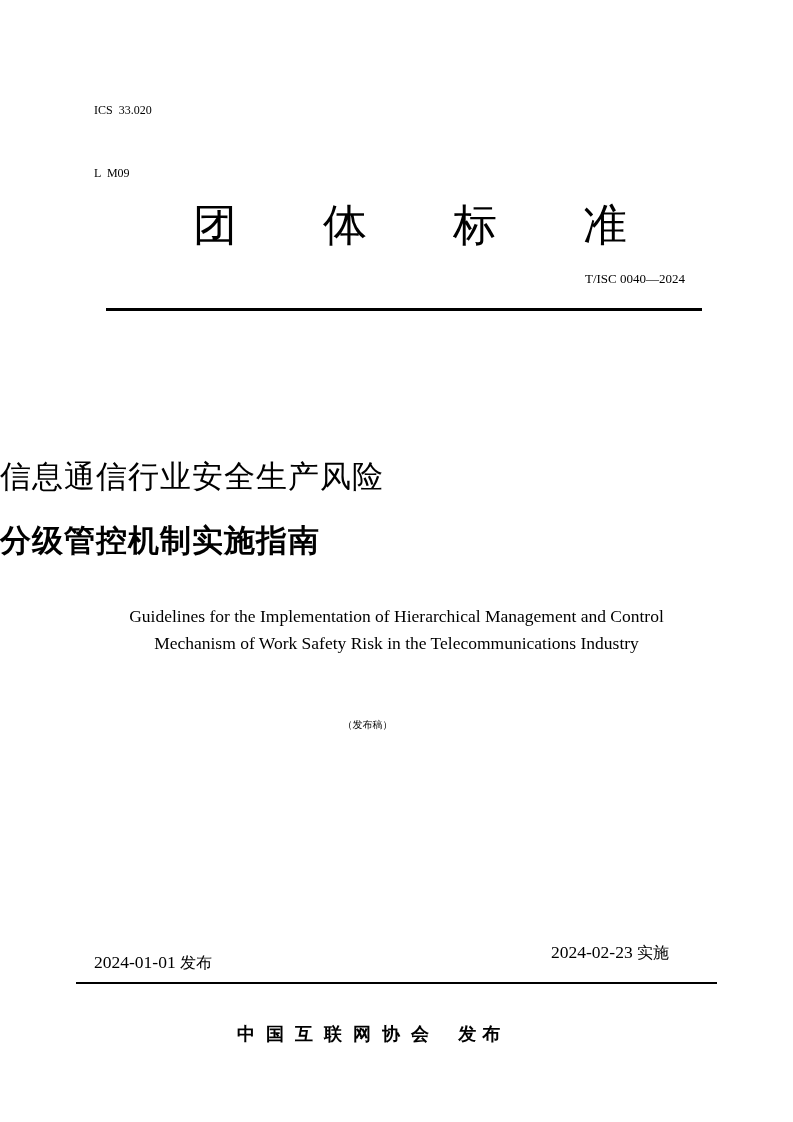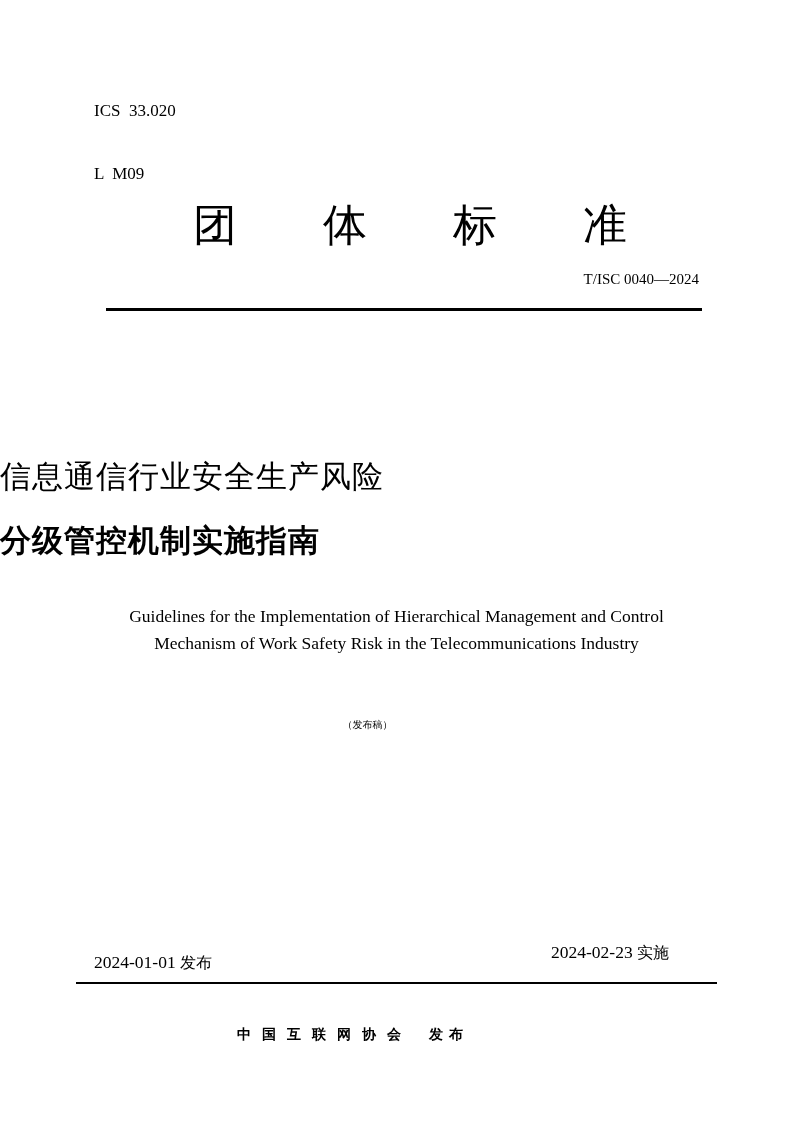--- a/index.html
+++ b/index.html
@@ -13,43 +13,43 @@
       position: relative;
       overflow: hidden;
       color: #000000;
       font-family: "Liberation Serif", "DejaVu Serif", serif;
     }
     .abs { position: absolute; }
 
     .classification {
       left: 94px;
       top: 58px;
-      font-size: 17px;
+      font-size: 12px;
       line-height: 21px;
       white-space: pre;
     }
 
     .std-type {
       left: 170px;
       top: 190px;
       width: 480px;
       display: flex;
       justify-content: space-between;
       font-family: "DejaVu Sans", sans-serif;
       font-size: 44px;
       line-height: 70px;
       padding: 0 23px;
       box-sizing: border-box;
     }
     .std-type span { display: inline-block; }
 
     .std-code {
-      right: 94px;
+      right: 108px;
       top: 268px;
-      font-size: 15px;
+      font-size: 13px;
       line-height: 22px;
       white-space: nowrap;
     }
 
     .rule-top {
       left: 106px;
       top: 308px;
       width: 596px;
       height: 3px;
       background: #000000;
@@ -113,21 +113,21 @@
       top: 982px;
       width: 641px;
       height: 1.5px;
       background: #000000;
     }
 
     .publisher {
       left: 237px;
       top: 1022px;
       font-family: "DejaVu Sans", sans-serif;
-      font-size: 14px;
+      font-size: 18px;
       line-height: 24px;
       white-space: nowrap;
       font-weight: bold;
     }
     .publisher .org { letter-spacing: 11px; }
     .publisher .act { margin-left: 12px; letter-spacing: 6px; }
   </style>
 </head>
 <body>
 

